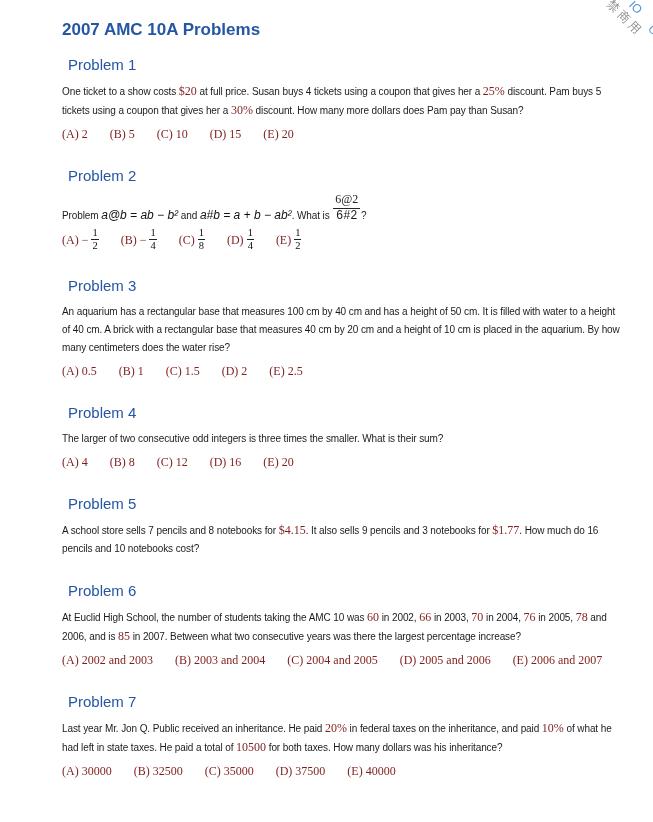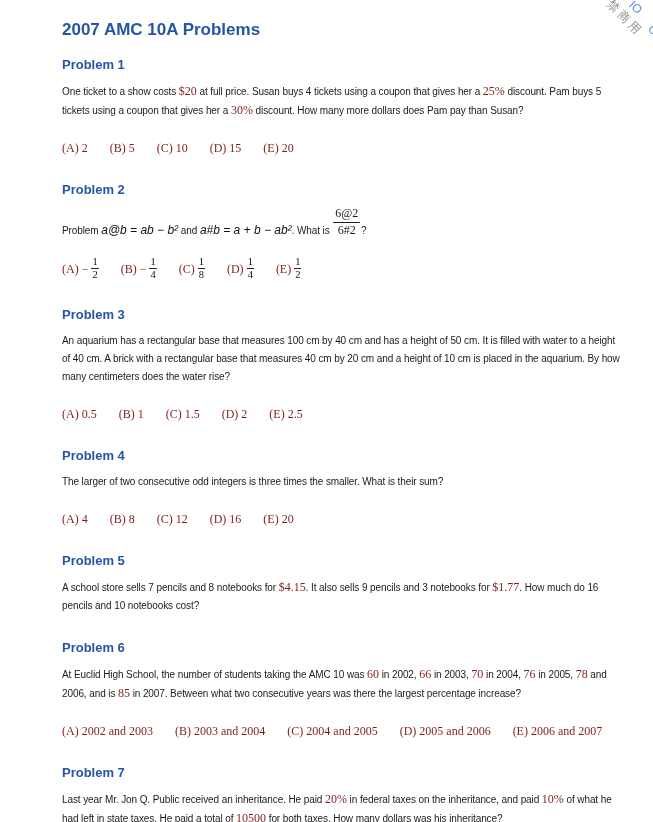--- a/index.html
+++ b/index.html
@@ -17,49 +17,49 @@
     color: #1b1b1b;
   }
   .content { padding: 20px 0 0 62px; width: 560px; }
   .doc-title {
     font-size: 17px; font-weight: bold; line-height: 20px;
     color: var(--hblue);
   }
   .prob { margin-top: 24px; }
   .prob.first { margin-top: 16px; }
   .phead {
-    font-size: 13px; font-weight: bold; line-height: 18px;
-    color: var(--hblue); margin: 0 0 8px 0;
+    font-size: 15px; font-weight: normal; line-height: 18px;
+    color: var(--hblue); margin: 0 0 8px 6px;
   }
   .pbody {
     font-size: 10px; line-height: 18px; letter-spacing: -0.1px;
     white-space: nowrap; color: #1b1b1b;
   }
-  .pans { margin-top: 18px; white-space: nowrap; line-height: 17px; }
+  .pans { margin-top: 4px; white-space: nowrap; line-height: 17px; }
   .m  { font-family: "Liberation Serif", "DejaVu Serif", serif; font-size: 12px; letter-spacing: 0; color: #7f1d1d; }
   .mi { font-family: Liberation Sans, sans-serif; font-size: 12px; font-style: italic; letter-spacing: 0; color: #111; }
   .tx { }
   .ans {
     font-family: "Liberation Serif", "DejaVu Serif", serif;
     font-size: 12px; margin-right: 22px; color: #111;
   }
   .frac {
     display: inline-block; text-align: center; vertical-align: middle;
     font-family: "Liberation Serif", "DejaVu Serif", serif;
     font-size: 10.5px; line-height: 1; position: relative; top: -1px;
   }
   .frac .num { display: block; border-bottom: 1px solid #222; padding: 0 1px 1px; }
   .frac .den { display: block; padding-top: 1px; }
   .dfrac {
     display: inline-block; text-align: center; vertical-align: baseline;
     font-family: "Liberation Serif", "DejaVu Serif", serif;
     font-size: 12px; line-height: 1.15; margin: 0 1px;
   }
   .dfrac .num { display: block; border-bottom: 1px solid #222; padding: 0 2px 1px; }
-  .dfrac .den { display: block; padding-top: 1px; }
+  .dfrac .den { display: block; padding-top: 1px; font-family: Liberation Mono, monospace; }
   .wm {
     position: absolute; top: -2px; right: -16px; width: 78px;
     transform: rotate(45deg); text-align: center; line-height: 15px;
     pointer-events: none;
   }
   .wm-blue { color: var(--wmblue); font-size: 12px; }
   .wm-gray { color: var(--wmgray); font-size: 12px; letter-spacing: 3px; }
   .wm2 {
     position: absolute; top: 24px; right: -5px;
     transform: rotate(45deg); color: var(--wmblue); font-size: 11px;

